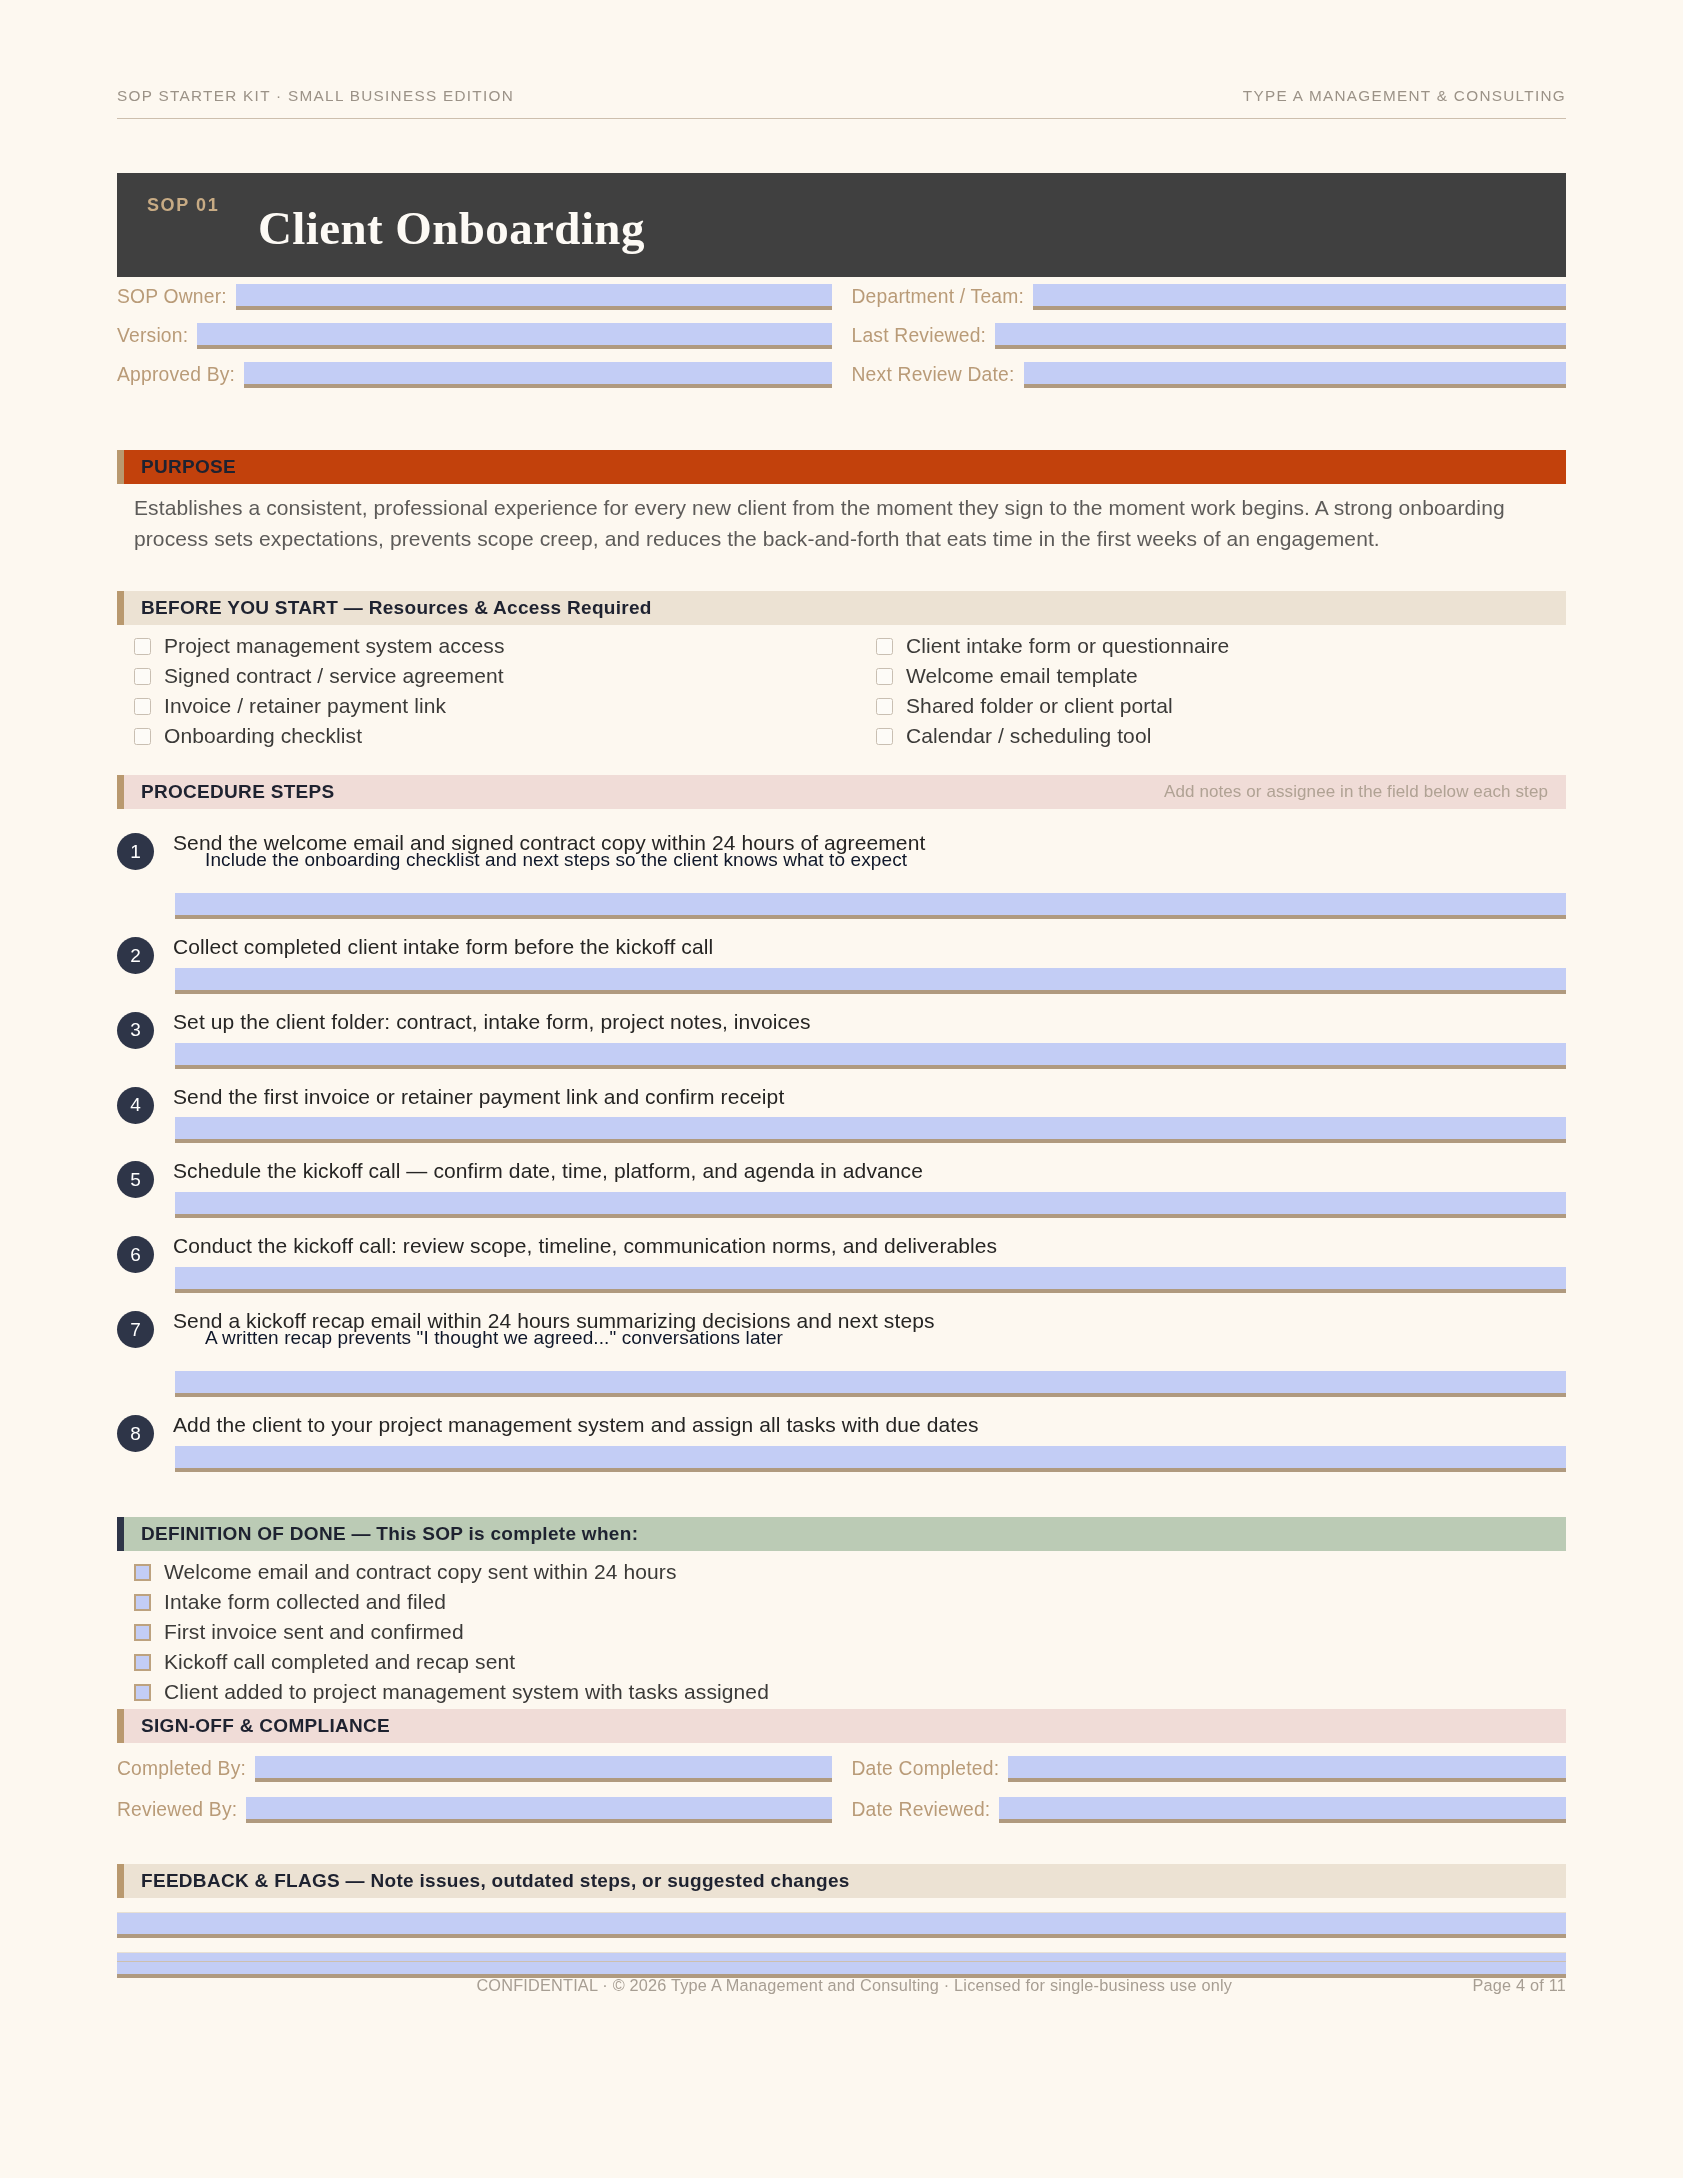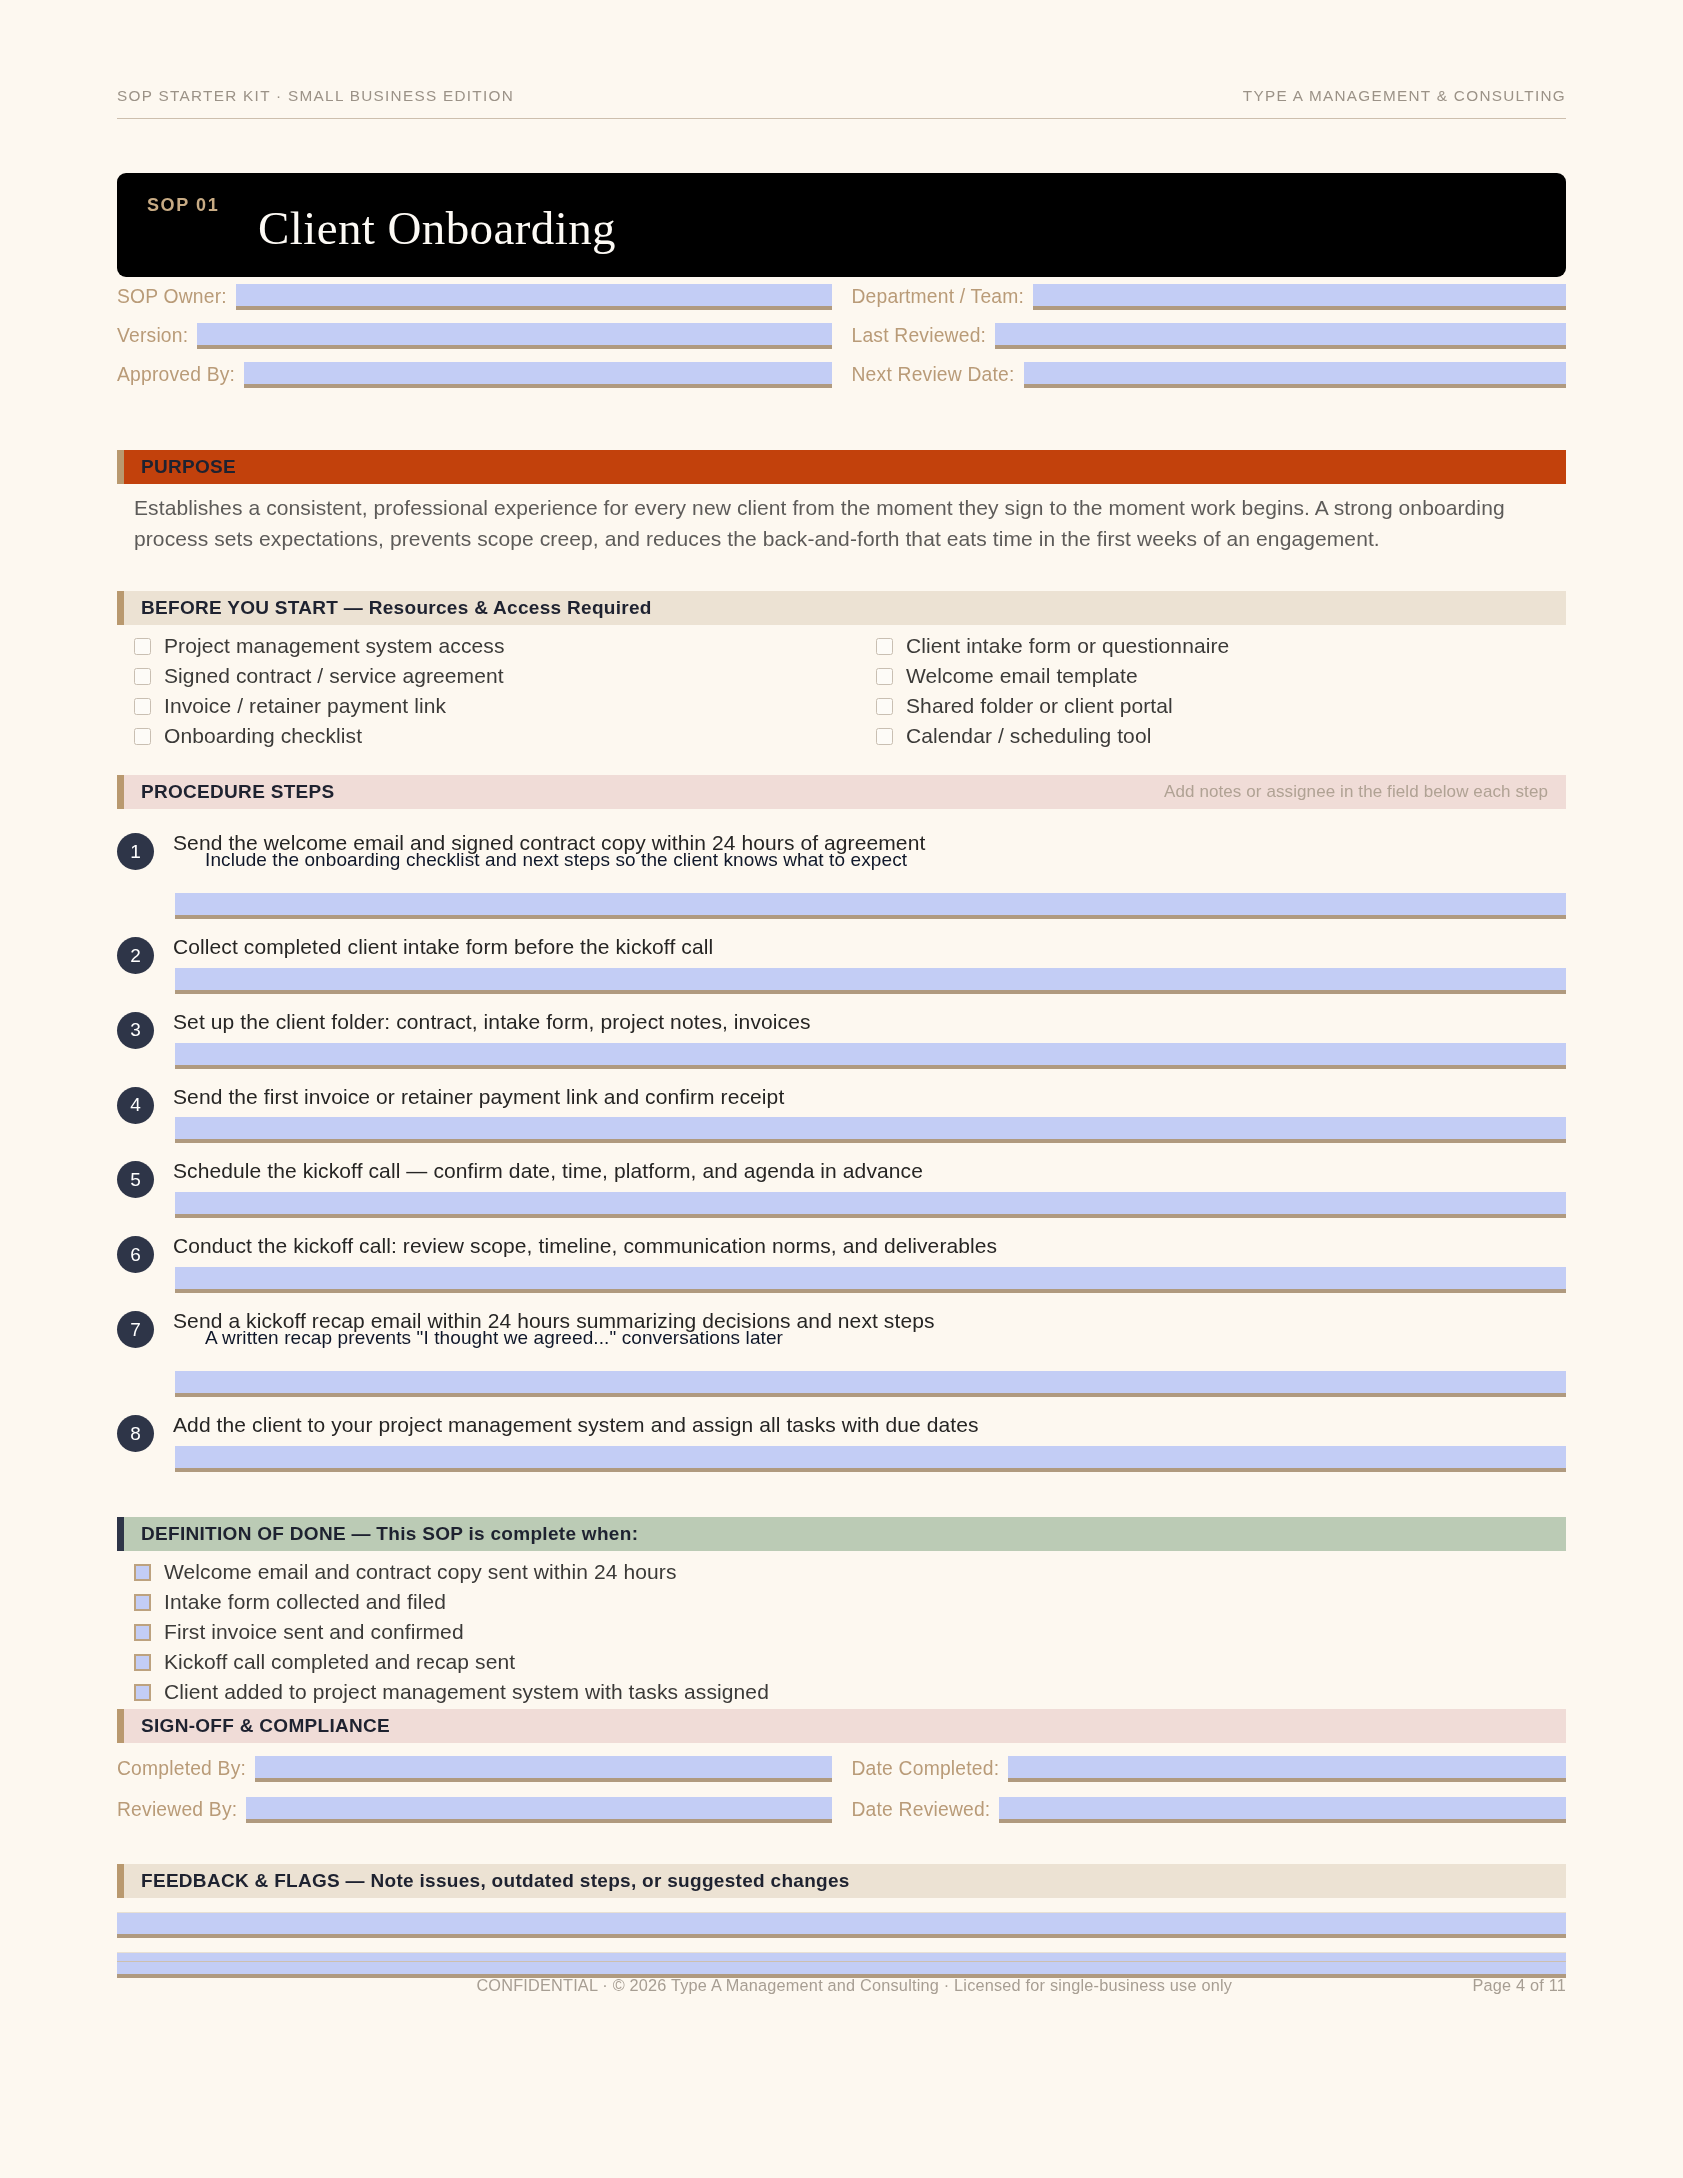--- a/index.html
+++ b/index.html
@@ -38,42 +38,43 @@
     color: #9b9287;
     font-weight: 400;
   }
 
   
   .title-banner {
     position: absolute;
     left: 117px; right: 117px;
     top: 173px;
     height: 104px;
-    background: #000000;
-    border-radius: 9px;
+    background: #404040;
+    border-radius: 0;
     display: flex;
     align-items: center;
   }
   .sop-number {
     color: #c8ab84;
     font-size: 18px;
     letter-spacing: 1.6px;
     font-weight: 600;
     margin-left: 30px;
     align-self: flex-start;
     margin-top: 22px;
     width: 111px;
   }
   .sop-title {
     color: #fdfaf5;
     font-family: "Liberation Serif", serif;
     font-size: 47px;
     letter-spacing: 0.4px;
     line-height: 1;
     margin-top: 6px;
+    font-weight: bold;
   }
 
   
   .meta {
     position: absolute;
     left: 117px; right: 117px;
     top: 284px;
   }
   .meta-row {
     display: flex;

